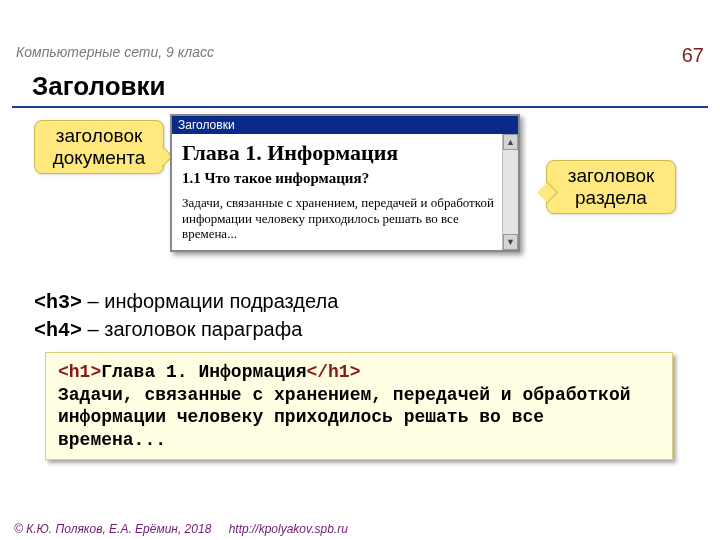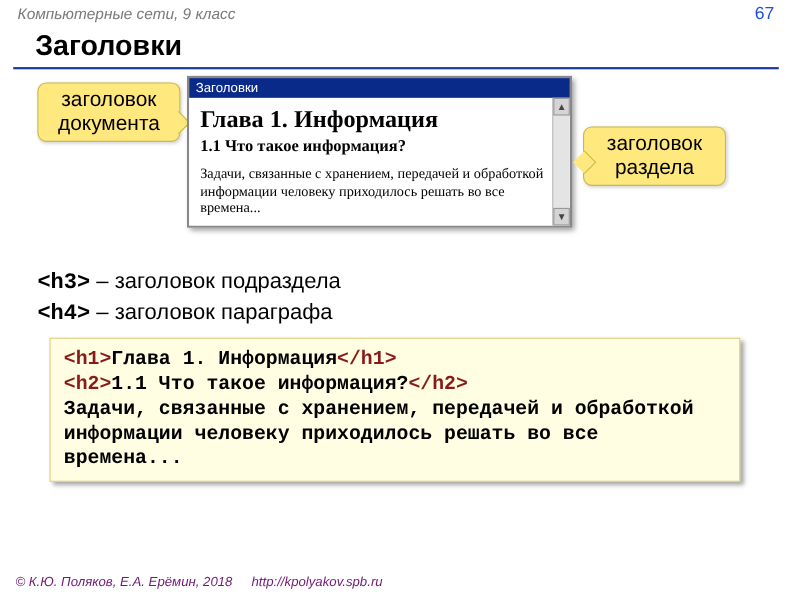--- a/index.html
+++ b/index.html
@@ -11,22 +11,23 @@
     position: relative;
     overflow: hidden;
   }
   .top-bar {
     display: flex;
     justify-content: space-between;
     padding: 4px 16px 0 16px;
     color: #7a7a7a;
     font-style: italic;
     font-size: 14px;
+    margin-top: 40px;
   }
-  .page-num { font-style: normal; font-size: 16px; color: #1d4ed8; }
+  .page-num { font-style: normal; font-size: 20px; color: #7f1d1d; }
   .title {
     font-size: 26px;
     padding: 4px 20px 4px 20px;
     color: #000;
     border-bottom: 2px solid #1a3a9a;
     margin: 0 12px 6px 12px;
   }
   .row1 {
     position: relative;
     height: 170px;
@@ -37,21 +38,21 @@
     border: 1px solid #c9b84a;
     border-radius: 8px;
     padding: 4px 12px;
     font-size: 19px;
     text-align: center;
     position: absolute;
     box-shadow: 1px 1px 3px rgba(0,0,0,.15);
     line-height: 1.15;
   }
   .callout-left { left: 14px; top: 6px; width: 130px; }
-  .callout-right { right: 40px; top: 46px; width: 130px; }
+  .callout-right { right: 24px; top: 46px; width: 130px; }
   .callout::after {
     content: "";
     position: absolute;
     width: 14px; height: 14px;
     background: #ffe97f;
     border-right: 1px solid #c9b84a;
     border-bottom: 1px solid #c9b84a;
     transform: rotate(-45deg);
   }
   .callout-left::after { right: -7px; top: 28px; }
@@ -137,26 +138,25 @@
         <div class="scroll-btn">▲</div>
         <div class="scroll-btn bot">▼</div>
       </div>
     </div>
   </div>
 
   <div class="callout callout-right">заголовок раздела</div>
 </div>
 
 <div class="defs">
-  <div><span class="mono">&lt;h3&gt;</span><span> – заголовок подраздела</span></div>
+  <div><span class="mono">&lt;h3&gt;</span><span> – информации подраздела</span></div>
   <div><span class="mono">&lt;h4&gt;</span><span> – заголовок параграфа</span></div>
 </div>
 
 <div class="codebox">
   <div><span class="tag-open">&lt;h1&gt;</span><span>Глава 1. Информация</span><span class="tag-close">&lt;/h1&gt;</span></div>
-  <div><span class="tag-open">&lt;h2&gt;</span><span>1.1 Что такое информация?</span><span class="tag-close">&lt;/h2&gt;</span></div>
   <div>Задачи, связанные с хранением, передачей и обработкой информации человеку приходилось решать во все времена...</div>
 </div>
 
 <div class="footer">
   <span>© К.Ю. Поляков, Е.А. Ерёмин, 2018</span>
   <span class="url">http://kpolyakov.spb.ru</span>
 </div>
 
 </body></html>

